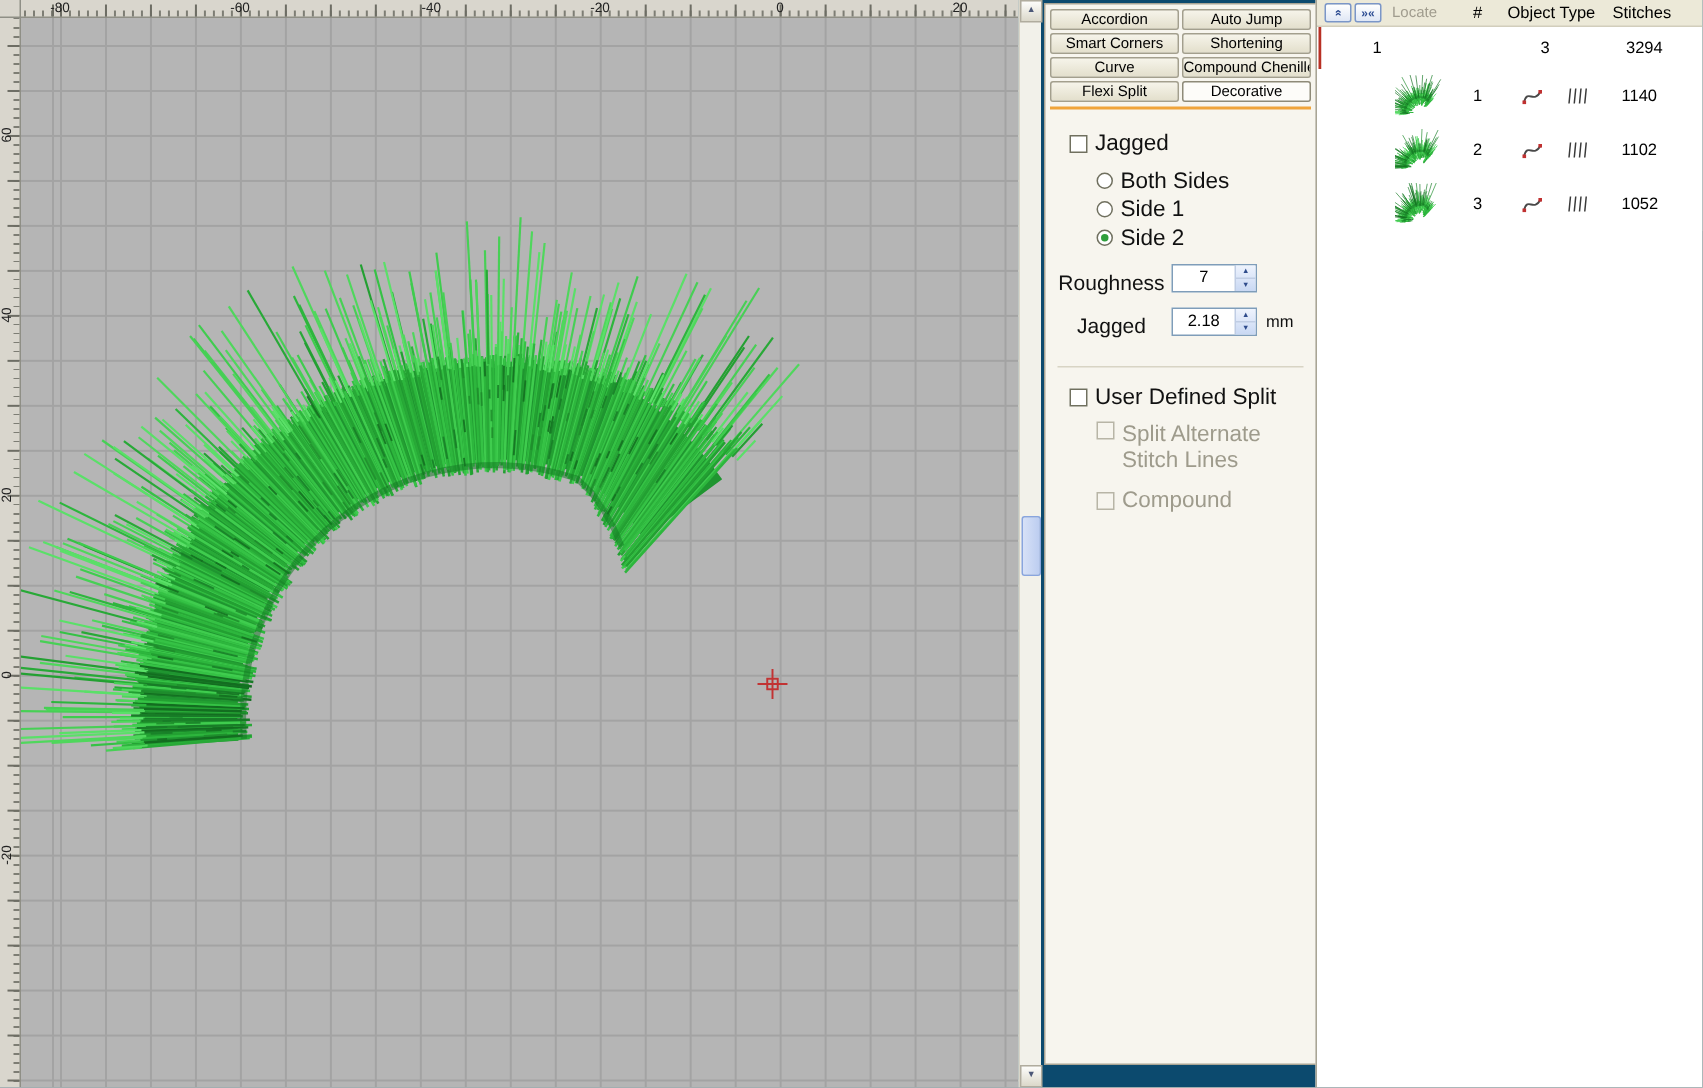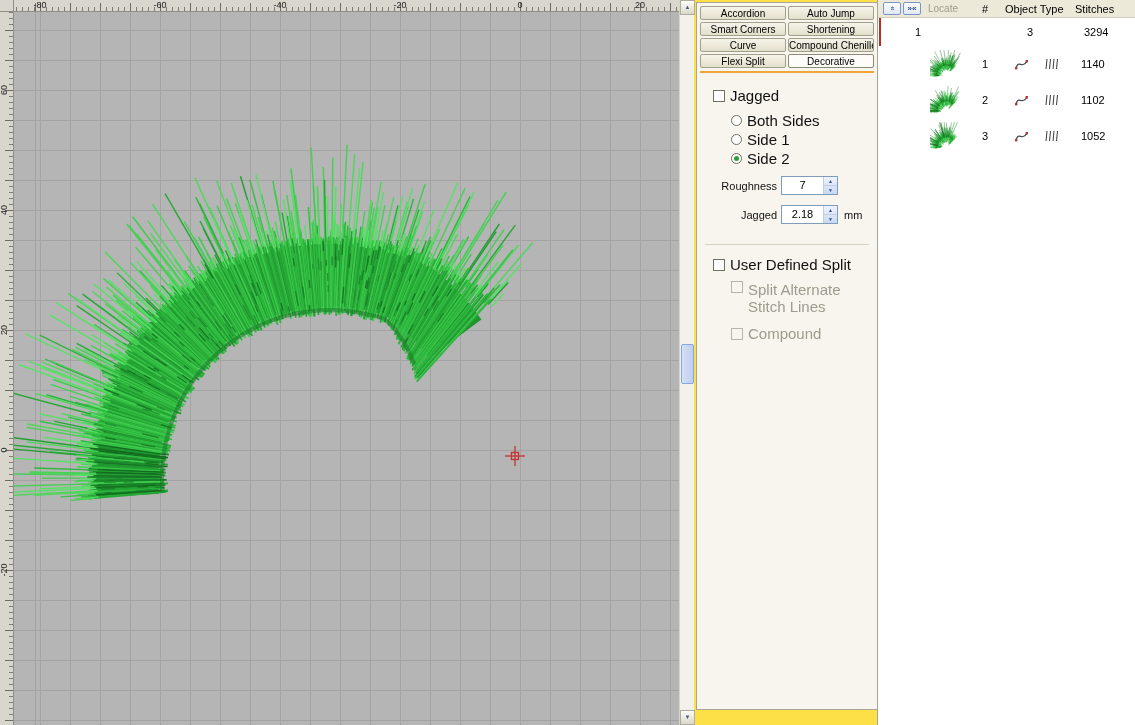--- a/index.html
+++ b/index.html
@@ -1,18 +1,18 @@
 <!DOCTYPE html>
 <html><head>
 <meta charset="utf-8">
 <style>
   *{box-sizing:border-box;margin:0;padding:0}
   html,body{width:1135px;height:725px;overflow:hidden}
   body{font-family:"Liberation Sans","DejaVu Sans",sans-serif;background:#ece9d8}
-  .app{position:relative;width:1135px;height:725px;background:#fde047;overflow:hidden}
+  .app{position:relative;width:1135px;height:725px;background:#0c4a6e;overflow:hidden}
 
   
   .corner{position:absolute;left:0;top:0;width:14px;height:12px;background:#d9d6cd;border-right:1px solid #8f8f86;border-bottom:1px solid #8f8f86}
   .ruler-top{position:absolute;left:14px;top:0;width:665px;height:12px;background:#d9d6cd;border-bottom:1px solid #8f8f86}
   .ht-minor{position:absolute;bottom:0;left:0;right:0;height:4px;background:repeating-linear-gradient(to right,#7d7d74 0 1px,transparent 1px 6px);background-position:2px 0}
   .ht-major{position:absolute;bottom:0;left:0;right:0;height:8px;background:repeating-linear-gradient(to right,#6d6d64 0 1px,transparent 1px 30px);background-position:26px 0}
   .hlab{position:absolute;top:0;width:28px;text-align:center;font-size:9px;color:#222}
   .ruler-left{position:absolute;left:0;top:12px;width:14px;height:713px;background:#d9d6cd;border-right:1px solid #8f8f86}
   .vt-minor{position:absolute;right:0;top:0;bottom:0;width:4px;background:repeating-linear-gradient(to bottom,#7d7d74 0 1px,transparent 1px 6px)}
   .vt-major{position:absolute;right:0;top:0;bottom:0;width:8px;background:repeating-linear-gradient(to bottom,#6d6d64 0 1px,transparent 1px 30px);background-position:0 18px}
@@ -32,21 +32,21 @@
   .tab{height:14px;line-height:13px;font-size:10px;text-align:center;background:linear-gradient(#f6f4ea,#e3dfcc);border:1px solid #a39f8d;border-radius:2px;color:#000;white-space:nowrap;overflow:hidden;cursor:default}
   .tab.active{background:#fdfcf9;border-color:#8e8a78}
   .pc-item{position:absolute;display:flex;align-items:center;gap:5px}
   .pc-item.topalign{align-items:flex-start}
   .cb{width:12px;height:12px;border:1px solid #70705f;background:#fff;flex:0 0 auto}
   .cb.dis{border-color:#b8b5a6;background:#f7f5ee}
   .rd{width:11px;height:11px;border:1px solid #70705f;border-radius:50%;background:#fff;position:relative;flex:0 0 auto}
   .rd.on::after{content:"";position:absolute;left:2px;top:2px;right:2px;bottom:2px;border-radius:50%;background:#2f9e3c}
   .lbl{font-size:15px;color:#111}
   .lbl.dis{color:#9e9b8c}
-  .flabel{display:inline-block;width:72px;text-align:right;font-size:11px;color:#111}
+  .flabel{display:inline-block;width:72px;text-align:center;font-size:14px;color:#111}
   .divider{position:absolute;left:8px;right:8px;height:1px;background:#d8d4c4}
   .spin{position:absolute;width:57px;height:19px;border:1px solid #7f9db9;background:#fff;display:flex}
   .spin-val{flex:1;font-size:11px;text-align:center;line-height:17px;color:#000}
   .spin-ud{width:14px;display:flex;flex-direction:column;border-left:1px solid #c0cde4;background:linear-gradient(#eef3fd,#c9d8f3)}
   .spin-ud i{flex:1;font-style:normal;font-size:5px;line-height:8px;text-align:center;color:#2f4c8c}
   .spin-ud i:first-child{border-bottom:1px solid #c0cde4}
   .unit{position:absolute;font-size:11px;color:#111}
 
   
   .objlist{position:absolute;left:877px;top:0;width:258px;height:725px;background:#fff;border-left:1px solid #a9a595}
@@ -73,21 +73,21 @@
 <body>
 
 <div class="app">
 
   <div class="corner"></div>
   <div class="ruler-top" id="ruler-top">
     <div class="ht-minor"></div>
     <div class="ht-major"></div>
   <span class="hlab" style="left: 12px;">-80</span>
       <span class="hlab" style="left: 132px;">-60</span>
-      <span class="hlab" style="left: 252px;">-40</span>
+      <span class="hlab" style="left: 252px; text-align: right;">-40</span>
       <span class="hlab" style="left: 372px;">-20</span>
       <span class="hlab" style="left: 492px;">0</span>
       <span class="hlab" style="left: 612px;">20</span>
     </div>
   <div class="ruler-left" id="ruler-left">
     <div class="vt-minor"></div>
     <div class="vt-major"></div>
   <span class="vlab" style="top: 73px;">60</span>
       <span class="vlab" style="top: 193px;">40</span>
       <span class="vlab" style="top: 313px;">20</span>

